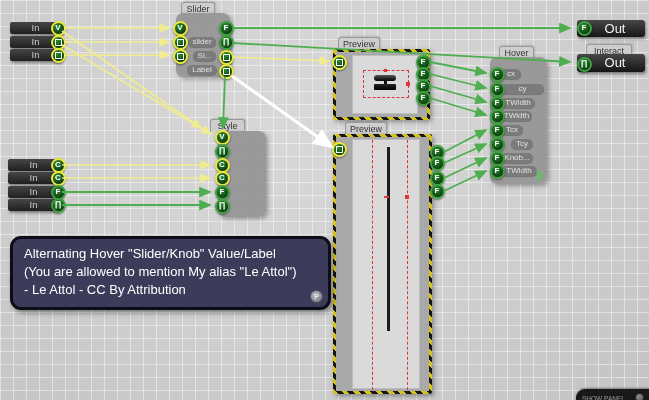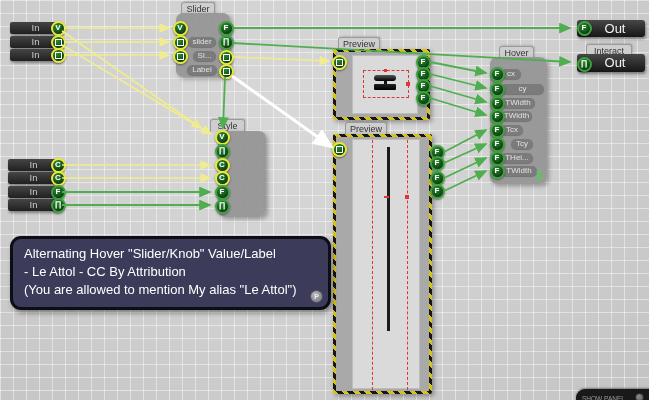--- a/index.html
+++ b/index.html
@@ -150,21 +150,21 @@
   <span class="port" style="left:429.5px;top:183.5px;" data-port="F"></span>
 
   <div class="tab" style="left:499px;top:46px;width:33px;">Hover</div>
   <div class="node-body" style="left:490px;top:57px;width:57px;height:127px;"></div>
   <div class="pill-label" style="left:501px;top:69px;width:20px;">cx</div>
   <div class="pill-label" style="left:501px;top:84px;width:43px;">cy</div>
   <div class="pill-label" style="left:501px;top:98px;width:34px;">TWidth</div>
   <div class="pill-label" style="left:501px;top:111px;width:31px;">TWidth</div>
   <div class="pill-label" style="left:501px;top:125px;width:22px;">Tcx</div>
   <div class="pill-label" style="left:501px;top:139px;width:22px;margin-left:10px;">Tcy</div>
-  <div class="pill-label" style="left:501px;top:153px;width:32px;">THei...</div>
+  <div class="pill-label" style="left:501px;top:153px;width:32px;">Knob...</div>
   <div class="pill-label" style="left:501px;top:166px;width:36px;">TWidth</div>
   <span class="port" style="left:489.5px;top:66.5px;" data-port="F"></span>
   <span class="port" style="left:489.5px;top:81.5px;" data-port="F"></span>
   <span class="port" style="left:489.5px;top:95.5px;" data-port="F"></span>
   <span class="port" style="left:489.5px;top:108.5px;" data-port="F"></span>
   <span class="port" style="left:489.5px;top:122.5px;" data-port="F"></span>
   <span class="port" style="left:489.5px;top:136.5px;" data-port="F"></span>
   <span class="port" style="left:489.5px;top:150.5px;" data-port="F"></span>
   <span class="port" style="left:489.5px;top:163.5px;" data-port="F"></span>
   <span class="waves" style="left:536px;top:170px;">)))</span>
@@ -207,22 +207,22 @@
     <line x1="430" y1="86" x2="486" y2="102" stroke="#4fae4f" stroke-width="1.8" marker-end="url(#ag)"></line>
     <line x1="430" y1="98" x2="486" y2="115" stroke="#4fae4f" stroke-width="1.8" marker-end="url(#ag)"></line>
     <line x1="444" y1="152" x2="486" y2="130" stroke="#4fae4f" stroke-width="1.8" marker-end="url(#ag)"></line>
     <line x1="444" y1="163" x2="486" y2="144" stroke="#4fae4f" stroke-width="1.8" marker-end="url(#ag)"></line>
     <line x1="444" y1="178" x2="486" y2="158" stroke="#4fae4f" stroke-width="1.8" marker-end="url(#ag)"></line>
     <line x1="444" y1="191" x2="486" y2="171" stroke="#4fae4f" stroke-width="1.8" marker-end="url(#ag)"></line>
   </svg>
 
   <div class="comment" style="left:10px;top:236px;width:321px;height:74px;">
     <div>Alternating Hover "Slider/Knob" Value/Label</div>
+    <div>(You are allowed to mention My alias "Le Attol")</div>
     <div>- Le Attol - CC By Attribution</div>
-    <div>(You are allowed to mention My alias "Le Attol")</div>
     <span class="comment-badge">P</span>
   </div>
 
   <div class="show-panel">
     <span style="position:absolute;left:6px;top:2px;">SHOW PANEL</span>
     <span class="dot"></span>
   </div>
 
 </div>
 

